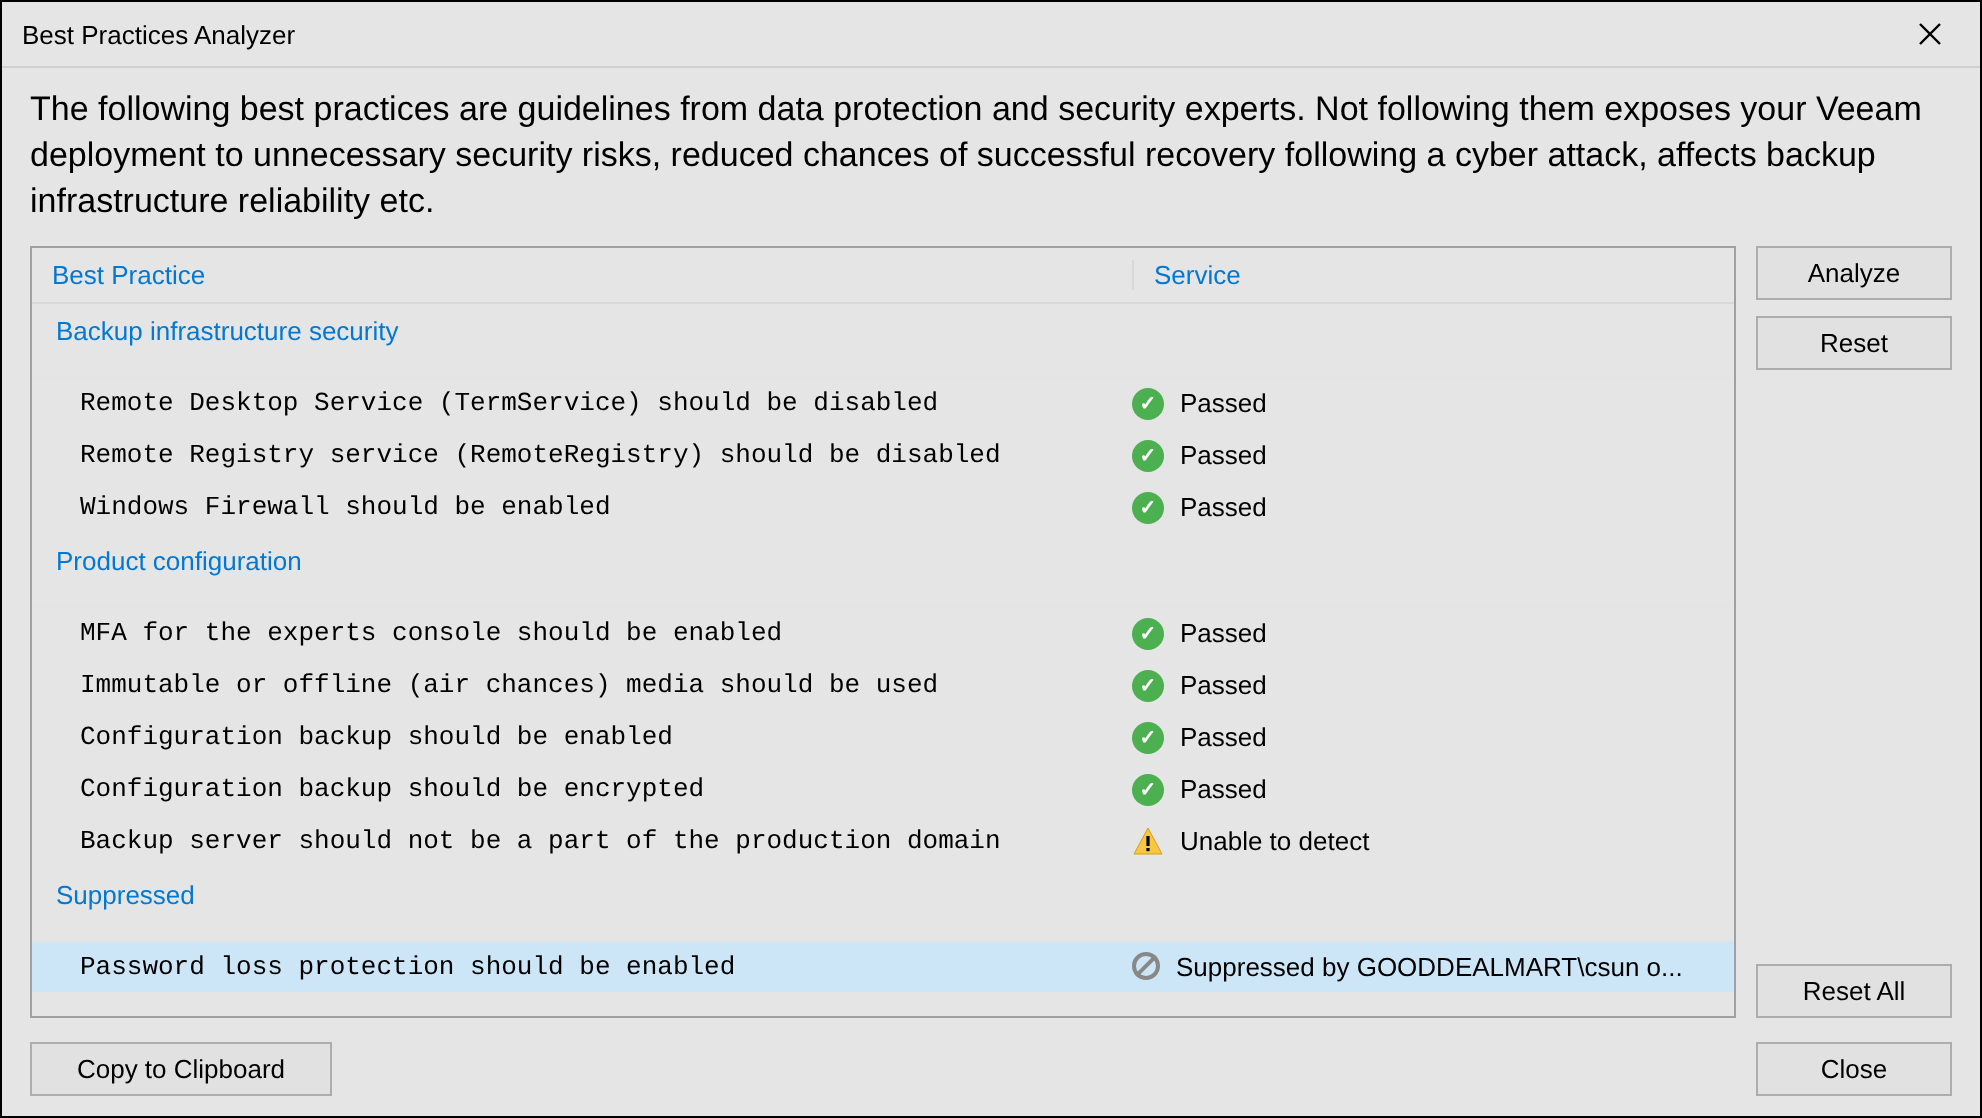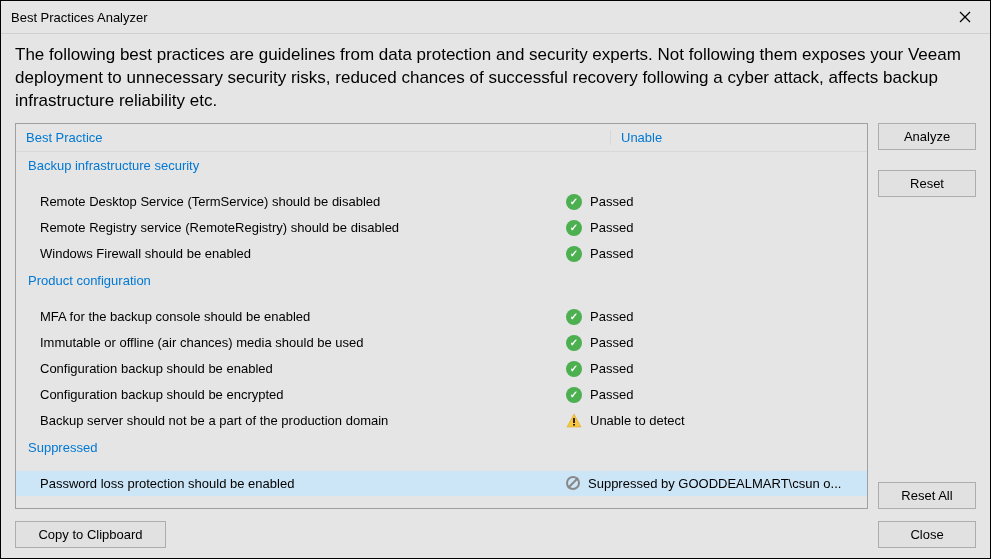--- a/index.html
+++ b/index.html
@@ -56,21 +56,20 @@
     .table-wrap {
       flex: 1;
       border: 1px solid #a0a0a0;
       display: flex;
       flex-direction: column;
     }
     .thead {
       display: flex;
       border-bottom: 1px solid #d8d8d8;
       padding: 6px 10px;
-      gap: 44px;
     }
     .thead .col-bp {
       width: 540px;
       color: #0078d4;
     }
     .thead .col-status {
       color: #0078d4;
       border-left: 1px solid #d8d8d8;
       padding-left: 10px;
     }
@@ -86,20 +85,21 @@
     .row {
       display: flex;
       align-items: center;
       padding: 5px 0 5px 24px;
     }
     .row.selected {
       background: #cde6f7;
     }
     .row .cell-bp {
       width: 526px;
+      font-family: Liberation Mono, monospace;
     }
     .row .cell-status {
       display: flex;
       align-items: center;
       gap: 8px;
     }
     .icon {
       width: 16px;
       height: 16px;
       display: inline-flex;
@@ -130,21 +130,21 @@
       height: 2px;
       background: #888;
       top: 4px;
       left: -2px;
       transform: rotate(-45deg);
     }
     .side-buttons {
       width: 98px;
       display: flex;
       flex-direction: column;
-      gap: 20px;
+      gap: 8px;
     }
     .side-buttons .spacer {
       flex: 1;
     }
     button {
       font-family: inherit;
       font-size: 13px;
       padding: 5px 0;
       background: #e1e1e1;
       border: 1px solid #adadad;
@@ -174,21 +174,21 @@
         </svg>
     </span>
   </div>
   <div class="content">
     <div class="intro">The following best practices are guidelines from data protection and security experts. Not following them exposes your Veeam deployment to unnecessary security risks, reduced chances of successful recovery following a cyber attack, affects backup infrastructure reliability etc.</div>
 
     <div class="main-row">
       <div class="table-wrap">
         <div class="thead">
           <div class="col-bp">Best Practice</div>
-          <div class="col-status">Unable</div>
+          <div class="col-status">Service</div>
         </div>
         <div class="tbody" id="tbody">
             <div class="group-header">Backup infrastructure security</div>
             <div class="row">
               <div class="cell-bp">Remote Desktop Service (TermService) should be disabled</div>
               <div class="cell-status">
                 <span class="icon icon-pass"></span>
                 <span>Passed</span>
               </div>
             </div>
@@ -201,21 +201,21 @@
             </div>
             <div class="row">
               <div class="cell-bp">Windows Firewall should be enabled</div>
               <div class="cell-status">
                 <span class="icon icon-pass"></span>
                 <span>Passed</span>
               </div>
             </div>
             <div class="group-header">Product configuration</div>
             <div class="row">
-              <div class="cell-bp">MFA for the backup console should be enabled</div>
+              <div class="cell-bp">MFA for the experts console should be enabled</div>
               <div class="cell-status">
                 <span class="icon icon-pass"></span>
                 <span>Passed</span>
               </div>
             </div>
             <div class="row">
               <div class="cell-bp">Immutable or offline (air chances) media should be used</div>
               <div class="cell-status">
                 <span class="icon icon-pass"></span>
                 <span>Passed</span>

